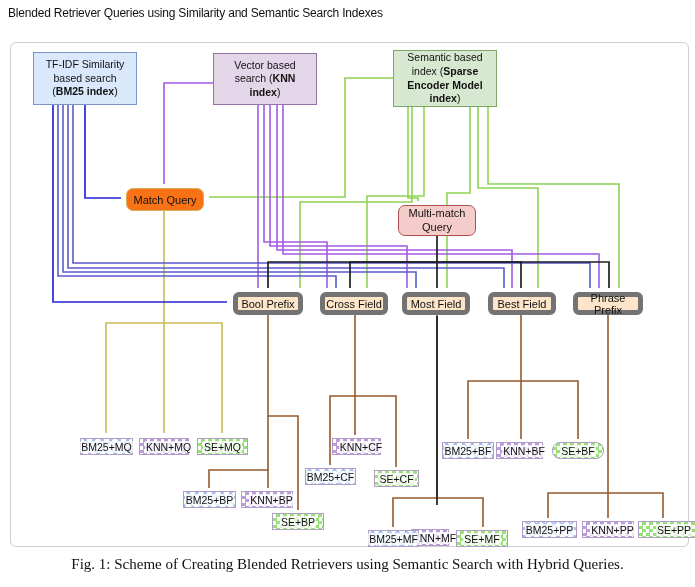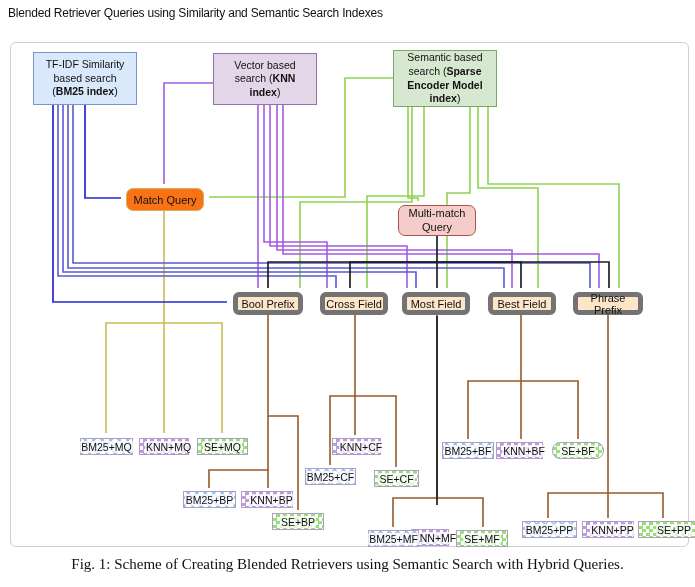--- a/index.html
+++ b/index.html
@@ -124,21 +124,21 @@
     <path class="s-black" marker-end="url(#m-black)" d="M437,316 V505"></path>
   </svg>
 
   <div class="node idx idx-bm25" style="left:33px;top:52px;width:104px;height:53px;">
     <div><span>TF-IDF Similarity based search (</span><b>BM25 index</b><span>)</span></div>
   </div>
   <div class="node idx idx-knn" style="left:213px;top:53px;width:104px;height:52px;">
     <div><span>Vector based search (</span><b>KNN index</b><span>)</span></div>
   </div>
   <div class="node idx idx-se" style="left:393px;top:50px;width:104px;height:57px;">
-    <div><span>Semantic based search (</span><b>Sparse Encoder Model index</b><span>)</span></div>
+    <div><span>Semantic based index (</span><b>Sparse Encoder Model index</b><span>)</span></div>
   </div>
 
   <div class="node qbox q-match" style="left:126px;top:188px;width:78px;height:23px;">Match Query</div>
   <div class="node qbox q-multi" style="left:398px;top:205px;width:78px;height:31px;">Multi-match Query</div>
 
   <div class="node fbox" style="left:233px;top:292px;width:70px;height:23px;">Bool Prefix</div>
   <div class="node fbox" style="left:320px;top:292px;width:68px;height:23px;">Cross Field</div>
   <div class="node fbox" style="left:402px;top:292px;width:68px;height:23px;">Most Field</div>
   <div class="node fbox" style="left:488px;top:292px;width:68px;height:23px;">Best Field</div>
   <div class="node fbox" style="left:573px;top:292px;width:70px;height:23px;">Phrase Prefix</div>

